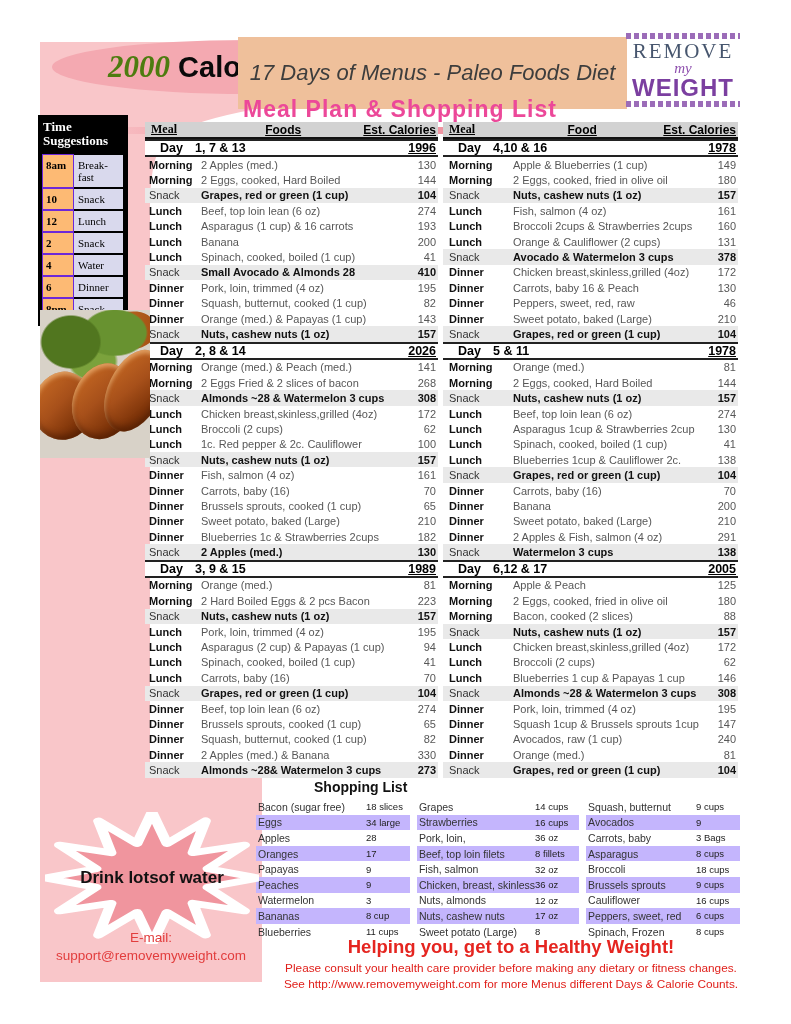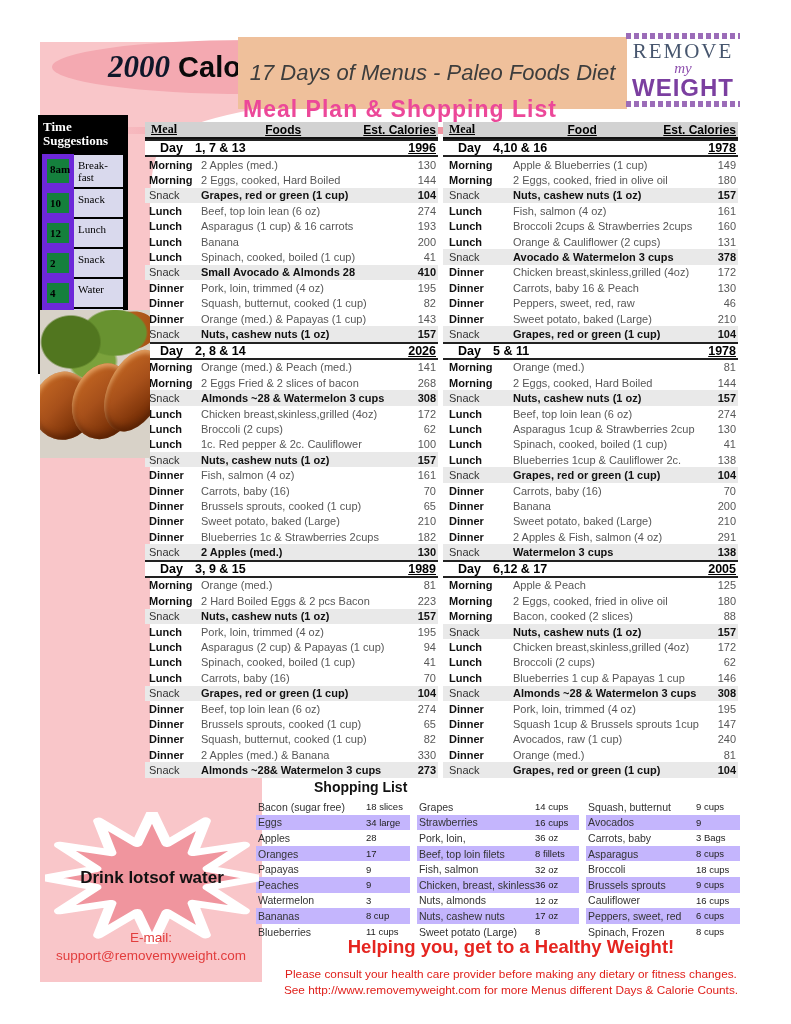--- a/index.html
+++ b/index.html
@@ -6,42 +6,42 @@
   body { margin: 0; background: #fff; }
   .page { position: relative; width: 791px; height: 1024px; background: #fff;
           font-family: "Liberation Sans", sans-serif; overflow: hidden; }
 
   
   .swoosh { position: absolute; left: 0; top: 0; z-index: 0; }
 
   
   .calorie-badge { position: absolute; left: 108px; top: 49px; z-index: 2; white-space: nowrap; }
   .calorie-num { font-family: "Liberation Serif", serif; font-style: italic; font-weight: bold;
-                 font-size: 31px; color: #0f172a; text-align: right; }
+                 font-size: 31px; color: #4d7c0f; text-align: right; }
   .calorie-word { font-weight: bold; font-size: 29px; color: #0a0a0a; }
   .title-bar { position: absolute; left: 238px; top: 37px; width: 389px; height: 72px;
                background: #efc09b; z-index: 2; display: flex; align-items: center; justify-content: center; }
   .title-text { font-style: italic; font-size: 22px; color: #3d3d3d; white-space: nowrap; }
   .logo { position: absolute; left: 624px; top: 32px; width: 118px; z-index: 2; text-align: center; }
   .logo-dash { height: 6px; background: repeating-linear-gradient(90deg, #9b6cb8 0 5px, transparent 5px 8px); margin: 1px 2px; }
   .logo-remove { font-family: "Liberation Serif", serif; font-size: 21px; color: #47566e; letter-spacing: 2px; line-height: 1.05; }
   .logo-my { font-family: "Liberation Serif", serif; font-style: italic; font-size: 15px; color: #8e4fae; line-height: .85; }
   .logo-weight { font-size: 24px; font-weight: bold; color: #7b3fa0; letter-spacing: 1px; line-height: 1.05; }
   .subtitle { position: absolute; left: 160px; top: 96px; width: 480px; text-align: center; z-index: 2;
               font-size: 23px; font-weight: bold; color: #ec4899; letter-spacing: 1px; }
   .feather { position: absolute; left: 85px; top: 127px; width: 650px; height: 7px; z-index: 1;
              background: linear-gradient(90deg, rgba(243,165,174,0), #f3a5ae 18%, #ef93a0 50%, #f3a5ae 82%, rgba(243,165,174,0)); }
 
   
   .time-panel { position: absolute; left: 38px; top: 115px; width: 90px; z-index: 2;
                 background: #000; padding: 3px 4px 6px; }
   .time-title { color: #fff; font-family: "Liberation Serif", serif; font-weight: bold;
                 font-size: 13px; line-height: 1.1; padding: 2px 1px 5px; }
   .time-row { display: flex; }
-  .tc-l { width: 32px; background: #15803d; border: 5px solid #6d28d9; font-family: "Liberation Serif", serif;
+  .tc-l { width: 32px; background: #fdba74; border: 1px solid #6d28d9; font-family: "Liberation Serif", serif;
           font-weight: bold; font-size: 11px; padding: 4px 1px 4px 3px; }
   .tc-r { flex: 1; background: #d9d9ed; border: 1px solid #000; border-left: none;
           font-family: "Liberation Serif", serif; font-size: 11px; padding: 4px 2px 4px 4px; }
 
   
   .photo { position: absolute; left: 40px; top: 310px; width: 110px; height: 148px; z-index: 3;
            background: #d8d2c8; overflow: hidden; }
   .ph-greens { position: absolute; top: 0; left: 0; right: 0; height: 48%;
     background:
       radial-gradient(ellipse 45% 62% at 28% 45%, #51761f 0 58%, transparent 62%),
@@ -92,21 +92,21 @@
   .s-qty { width: 44px; font-size: 9.5px; color: #222; flex-shrink: 0; }
 
   
   .burst { position: absolute; left: 45px; top: 812px; width: 214px; height: 132px; z-index: 3; }
   .burst svg { position: absolute; inset: 0; width: 100%; height: 100%; }
   .burst-text { position: absolute; inset: 0; display: flex; flex-direction: row; align-items: center;
                 justify-content: center; font-weight: bold; font-size: 17px; color: #111; line-height: 1.3; }
   .email { position: absolute; left: 40px; top: 929px; width: 222px; text-align: center; z-index: 3;
            color: #e23d3d; font-size: 13.5px; line-height: 1.35; }
   .footer { position: absolute; left: 282px; top: 936px; width: 458px; z-index: 3; text-align: center; }
-  .f-head { color: #e52520; font-weight: bold; font-size: 18.5px; margin-bottom: 9px; white-space: nowrap; }
+  .f-head { color: #e52520; font-weight: bold; font-size: 18.5px; margin-bottom: 3px; white-space: nowrap; }
   .f-line { color: #e0201b; font-size: 11.8px; line-height: 1.32; }
 </style>
 </head>
 <body>
 
 <div class="page">
 
   <svg class="swoosh" width="791" height="1024" viewBox="0 0 791 1024">
     <path d="M 40 42 L 462 42 Q 436 84 330 98 Q 212 112 172 134 Q 150 148 150 205 L 150 772 L 262 772 L 262 982 L 40 982 Z" fill="#f9c6c9"></path>
     <ellipse cx="248" cy="67" rx="196" ry="27" fill="#f4a9b1"></ellipse>

